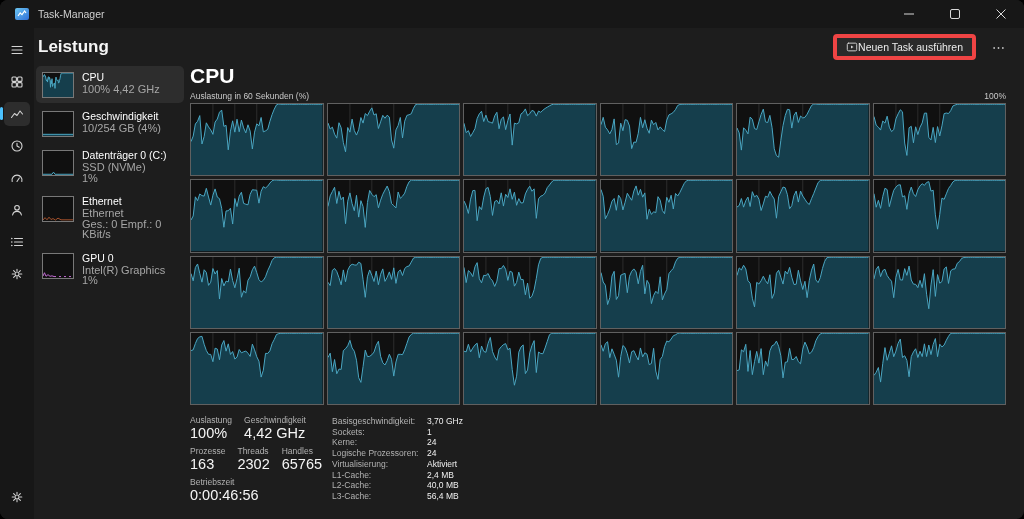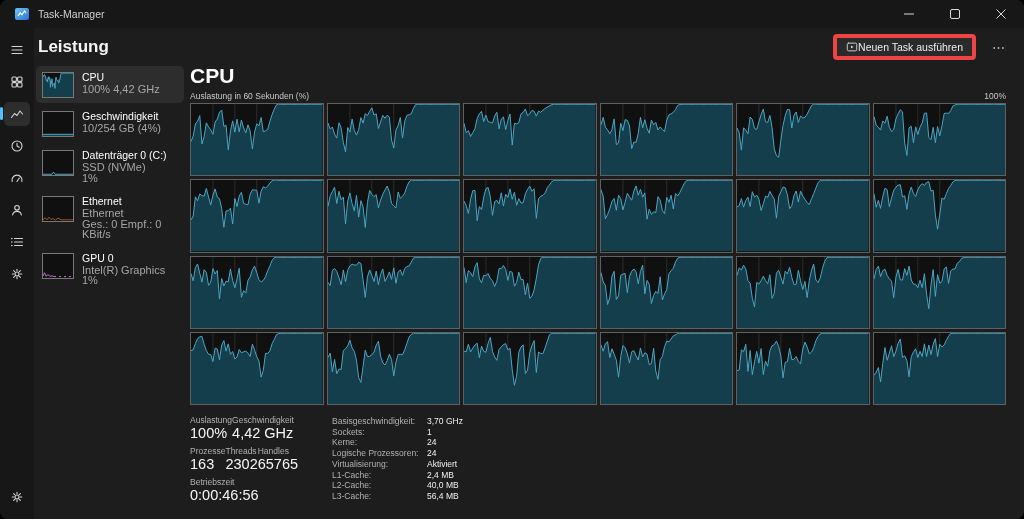--- a/index.html
+++ b/index.html
@@ -42,21 +42,21 @@
   .main-header{display:flex;align-items:flex-end;justify-content:space-between;}
   .main-title{font-size:21px;font-weight:600;line-height:24px;}
   .cpu-name{font-size:11px;color:#e3e3e3;padding-bottom:3px;}
   .caption-row{display:flex;justify-content:space-between;font-size:8.5px;color:#c9c9c9;margin-top:3px;}
   .core-grid{margin-top:2px;display:grid;grid-template-columns:repeat(6,1fr);gap:3px;height:302px;}
   .core-cell{background:#101010;border:1px solid #606060;box-sizing:border-box;overflow:hidden;}
   .core-cell svg{width:100%;height:100%;display:block;}
   
   .stats{display:flex;margin-top:10px;}
   .stats-left{width:122px;flex:0 0 122px;}
-  .stat-row{display:flex;gap:0;margin-bottom:4px;}
+  .stat-row{display:flex;gap:12px;margin-bottom:4px;}
   .stat-label{font-size:8.5px;color:#b2b2b2;line-height:10px;white-space:nowrap;}
   .stat-value{font-size:14.5px;color:#f5f5f5;line-height:17px;white-space:nowrap;}
   .stats-right{margin-left:20px;padding-top:1px;}
   .detail-row{display:flex;line-height:10.7px;}
   .detail-label{flex:0 0 95px;font-size:8.5px;color:#b2b2b2;white-space:nowrap;}
   .detail-value{font-size:8.5px;color:#f0f0f0;white-space:nowrap;}
 </style>
 </head>
 <body>
 

